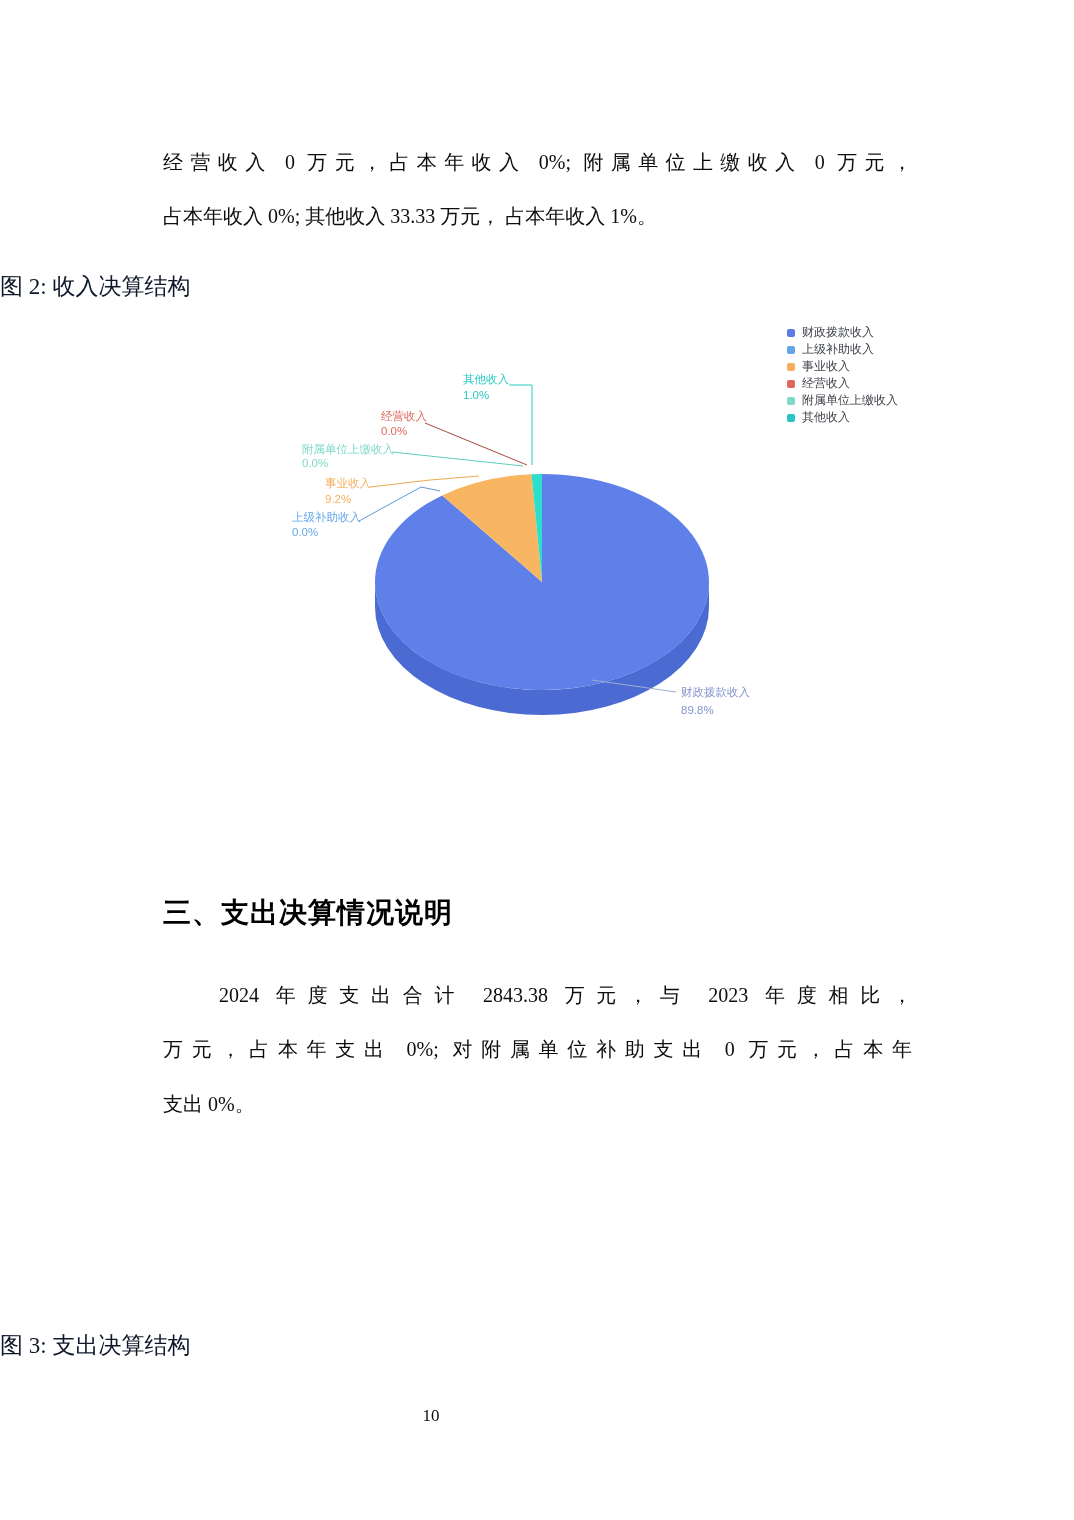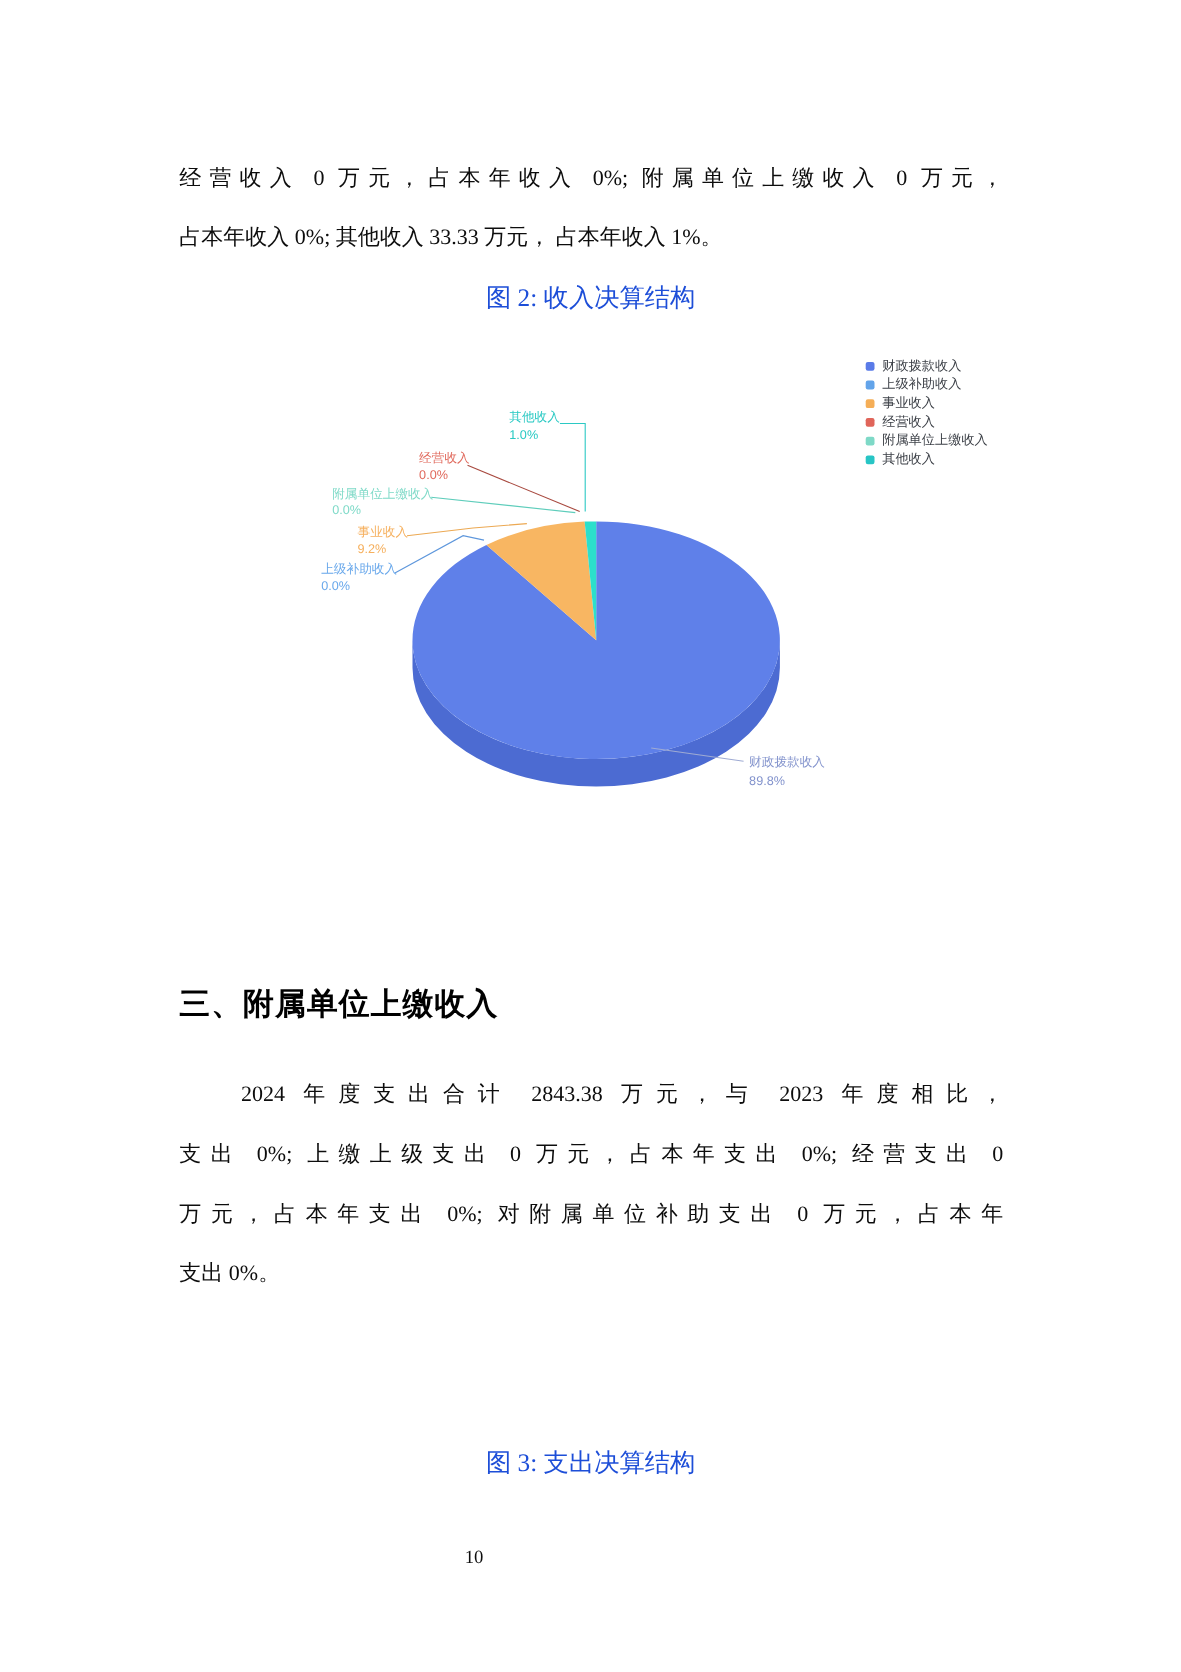--- a/index.html
+++ b/index.html
@@ -22,24 +22,25 @@
     text-align:justify;
     text-align-last:justify;
     white-space:normal;
   }
   .bline.last { text-align-last:left; }
   .indent { text-indent:56px; }
 
   
   .caption {
     left:0; width:1074px;
-    text-align:center;
+    text-align:left;
     font-size:23px;
     line-height:28px;
-    color:#1d4ed8;
+    color:#0f172a;
+    margin-top:16px;
   }
 
   
   .heading {
     left:163px; top:894px;
     font-family:"Liberation Sans", sans-serif;
     font-weight:bold;
     font-size:28px;
     color:#000;
     letter-spacing:1px;
@@ -149,24 +150,23 @@
   <div class="legend-item">
     <span class="swatch sw-affiliated"></span>
     <span>附属单位上缴收入</span>
   </div>
   <div class="legend-item">
     <span class="swatch sw-other"></span>
     <span>其他收入</span>
   </div>
 </div>
 
-<div class="abs heading">三、附属单位上缴收入</div>
+<div class="abs heading">三、支出决算情况说明</div>
 
 <div class="abs para" style="top:968px;">
   <div class="bline indent">2024 年度支出合计 2843.38 万元，与 2023 年度相比，</div>
-  <div class="bline">支出 0%; 上缴上级支出 0 万元，占本年支出 0%; 经营支出 0</div>
   <div class="bline">万元，占本年支出 0%; 对附属单位补助支出 0 万元，占本年</div>
   <div class="bline last">支出 0%。</div>
 </div>
 
 <div class="abs caption" style="top:1316px;">图 3: 支出决算结构</div>
 
 <div class="abs pagenum">10</div>
 
 </body></html>

